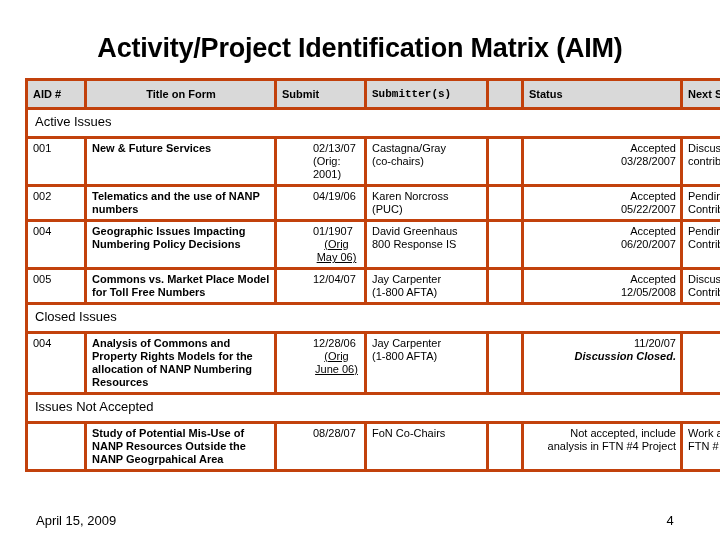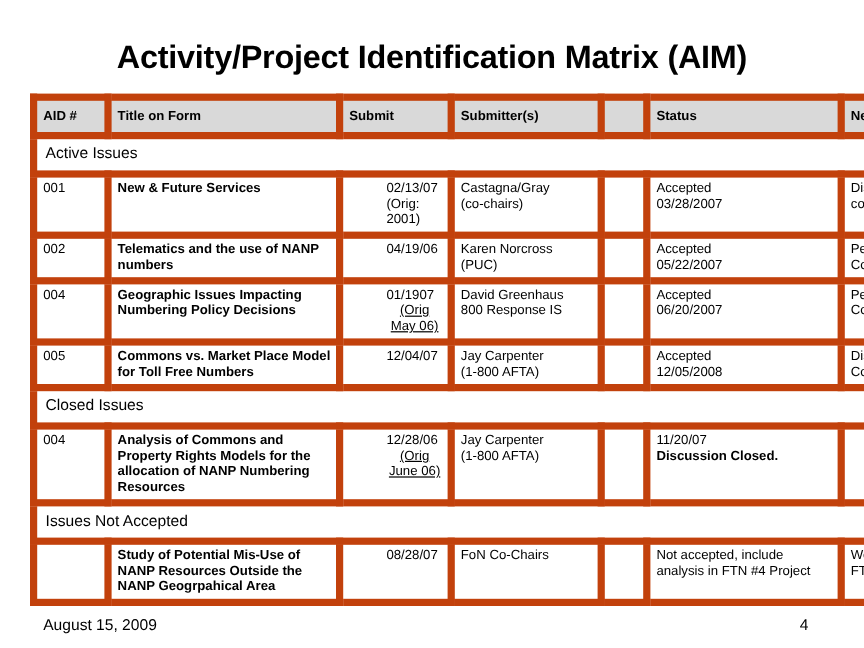--- a/index.html
+++ b/index.html
@@ -36,21 +36,21 @@
     position: absolute;
     left: 25px;
     top: 78px;
     width: 672px;
     border-collapse: collapse;
     table-layout: fixed;
     font-size: 11px;
     line-height: 13px;
   }
   .aim-table td, .aim-table th {
-    border: 6px solid #c2410c;
+    border: 3px solid #c2410c;
     padding: 3px 4px 3px 5px;
     vertical-align: top;
     text-align: left;
     font-weight: normal;
     font-size: 11px;
     line-height: 13px;
     word-wrap: break-word;
     overflow-wrap: break-word;
     margin-top: 18px;
   }
@@ -66,32 +66,32 @@
     font-size: 13px;
     line-height: 16px;
     padding: 4px 5px 5px 7px;
     height: 17px;
   }
   td.c-aid      { width: 47px; }
   td.c-title    { width: 178px; font-weight: bold; }
   td.c-submit   { width: 78px; padding-left: 36px; }
   td.c-submitter{ width: 110px; }
   td.c-gap      { width: 23px; }
-  td.c-status   { width: 147px; }
+  td.c-status   { width: 147px; text-align: right; }
   td.c-next     { width: 84px; }
   th.c-aid      { width: 47px; }
-  th.c-title    { width: 178px; }
+  th.c-title    { width: 178px; text-align: center; }
   th.c-submit   { width: 78px; }
-  th.c-submitter{ width: 110px; }
+  th.c-submitter{ width: 110px; font-family: Liberation Mono, monospace; }
   th.c-gap      { width: 23px; }
   th.c-status   { width: 147px; }
   th.c-next     { width: 84px; }
   .sub2 { display: block; }
   .sub2.center { text-align: center; text-decoration: underline; }
-  .bolditalic { font-weight: bold; display: block; }
+  .bolditalic { font-weight: bold; font-style: italic; display: block; }
   .footer-date {
     position: absolute;
     left: 36px;
     top: 513px;
     font-size: 13px;
     line-height: 16px;
   }
   .footer-page {
     position: absolute;
     left: 655px;
@@ -181,16 +181,16 @@
           <td class="c-title"><span>Study of Potential Mis-Use of NANP Resources Outside the NANP Geogrpahical Area</span></td>
           <td class="c-submit"><span>08/28/07</span></td>
           <td class="c-submitter"><span>FoN Co-Chairs</span></td>
           <td class="c-gap"></td>
           <td class="c-status"><span>Not accepted, include analysis in FTN #4 Project</span></td>
           <td class="c-next"><span>Work as part of FTN # 004</span></td>
         </tr>
       </tbody>
   </table>
 
-  <div class="footer-date">August 15, 2009</div>
+  <div class="footer-date">April 15, 2009</div>
   <div class="footer-page">4</div>
 
 </div>
 
 </body></html>

